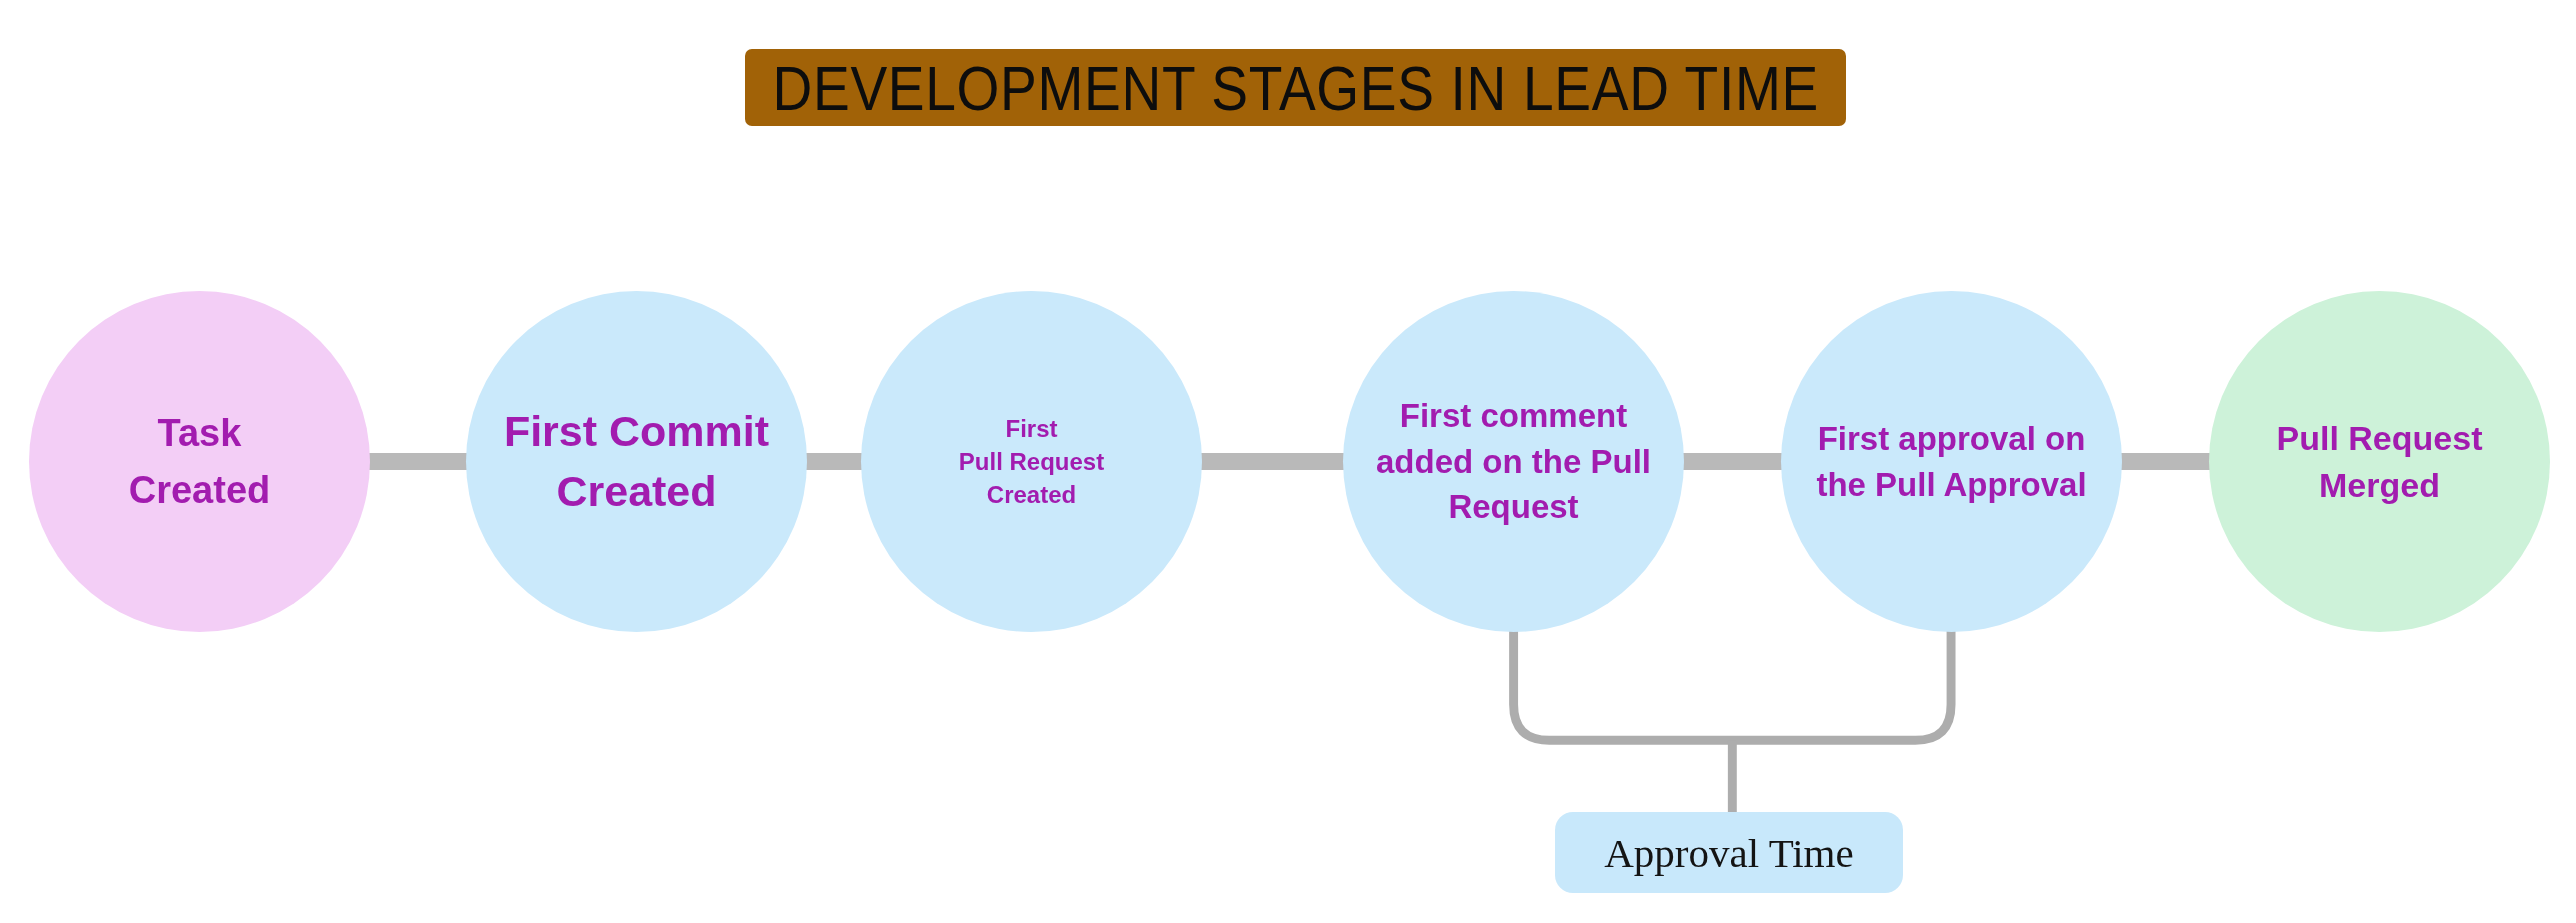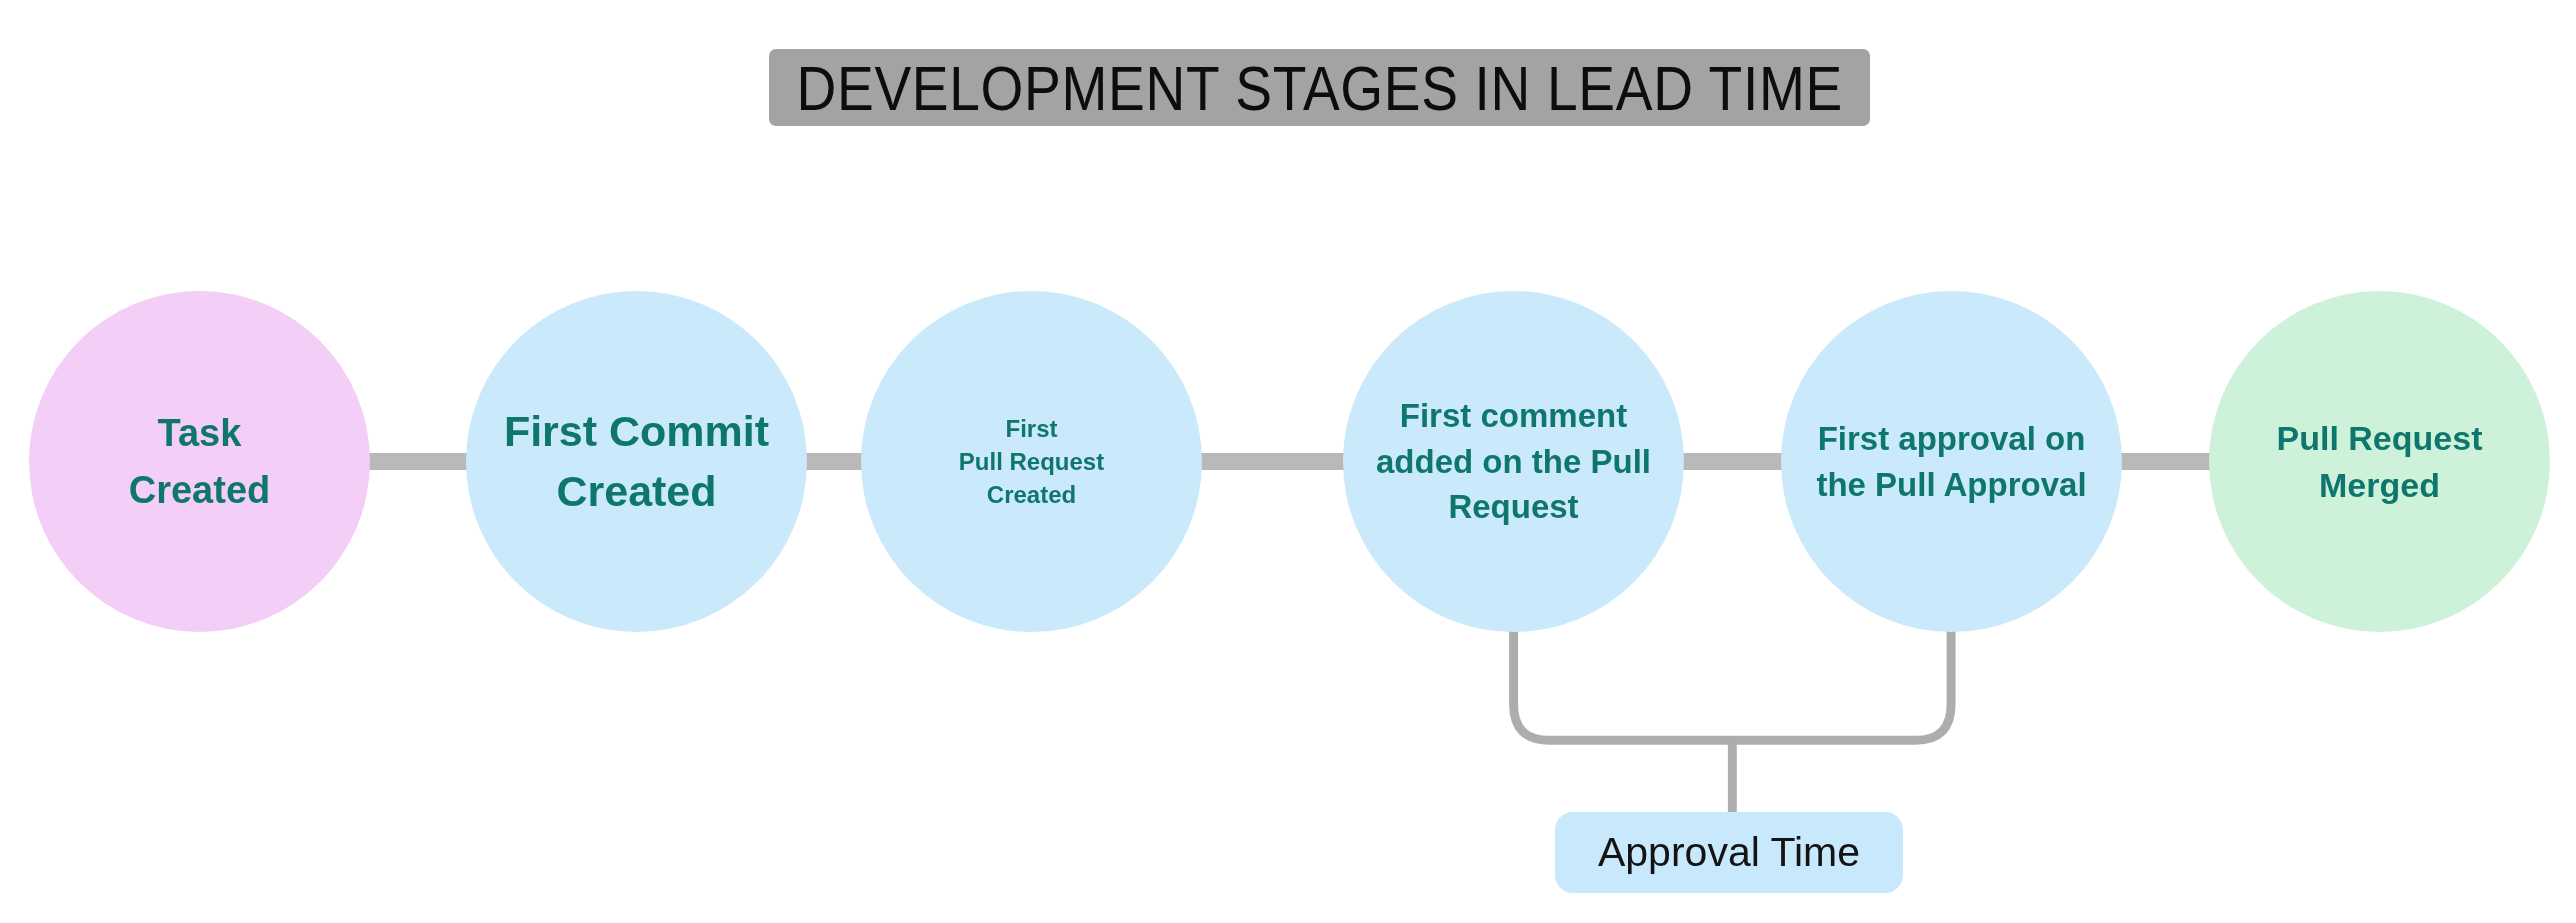--- a/index.html
+++ b/index.html
@@ -36,21 +36,21 @@
     top: 291px;
     width: 341px; height: 341px;
     border-radius: 50%;
     display: flex; align-items: center; justify-content: center;
     text-align: center;
     font-weight: 700;
     font-size: 33px;
     line-height: 1.38;
     white-space: pre-line;
     z-index: 2;
-    color: #0f766e;
+    color: #a21caf;
   }
   .node-0 { left: 29px;  font-size: 38px; line-height: 1.5; }
   .node-1 { left: 466px;  font-size: 43px; }
   .node-2 { left: 861px; font-size: 24px; }
   .node-3 { left: 1343px; }
   .node-4 { left: 1781px; }
   .node-5 { left: 2209px; font-size: 34px; }
 
   
   .connector {
@@ -72,31 +72,31 @@
     z-index: 1;
   }
 
   
   .annotation-label {
     position: absolute;
     left: 1555px; top: 812px;
     width: 348px; height: 81px;
     border-radius: 18px;
     display: flex; align-items: center; justify-content: center;
-    font-family: Liberation Sans, sans-serif;
+    font-family: Liberation Serif, serif;
     font-size: 41px;
     font-weight: 400;
     z-index: 2;
     color: #141414;
   }
 </style>
 </head>
 <body>
 
-<div class="title-bar" style="background: #a3a3a3; margin-left: 24px;">
+<div class="title-bar" style="background: #a16207;">
   <div class="title-text">DEVELOPMENT STAGES IN LEAD TIME</div>
 </div>
 
 <div class="connector connector-0" style="background: rgb(185, 185, 185);"></div>
 <div class="connector connector-1" style="background: rgb(185, 185, 185);"></div>
 <div class="connector connector-2" style="background: rgb(185, 185, 185);"></div>
 <div class="connector connector-3" style="background: rgb(185, 185, 185);"></div>
 <div class="connector connector-4" style="background: rgb(185, 185, 185);"></div>
 
 <svg class="bracket-layer" width="2576" height="923" viewBox="0 0 3750 1344">

